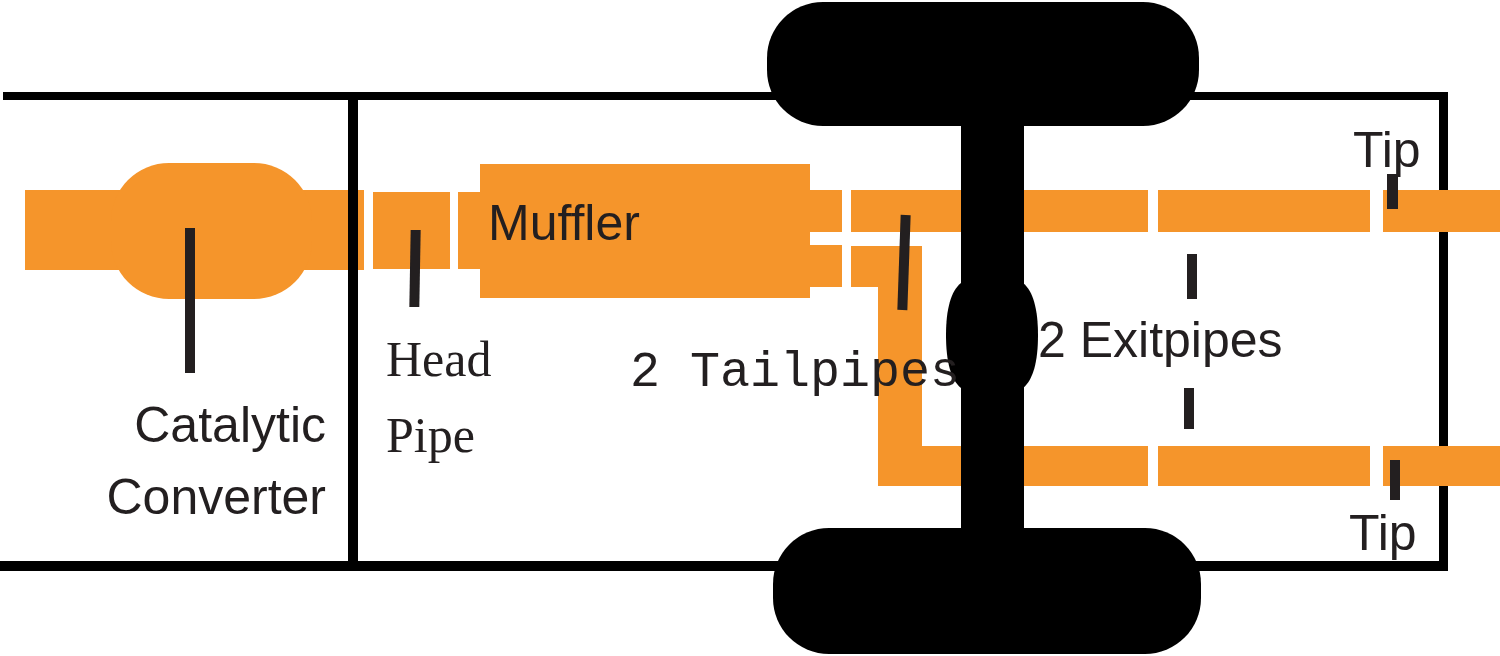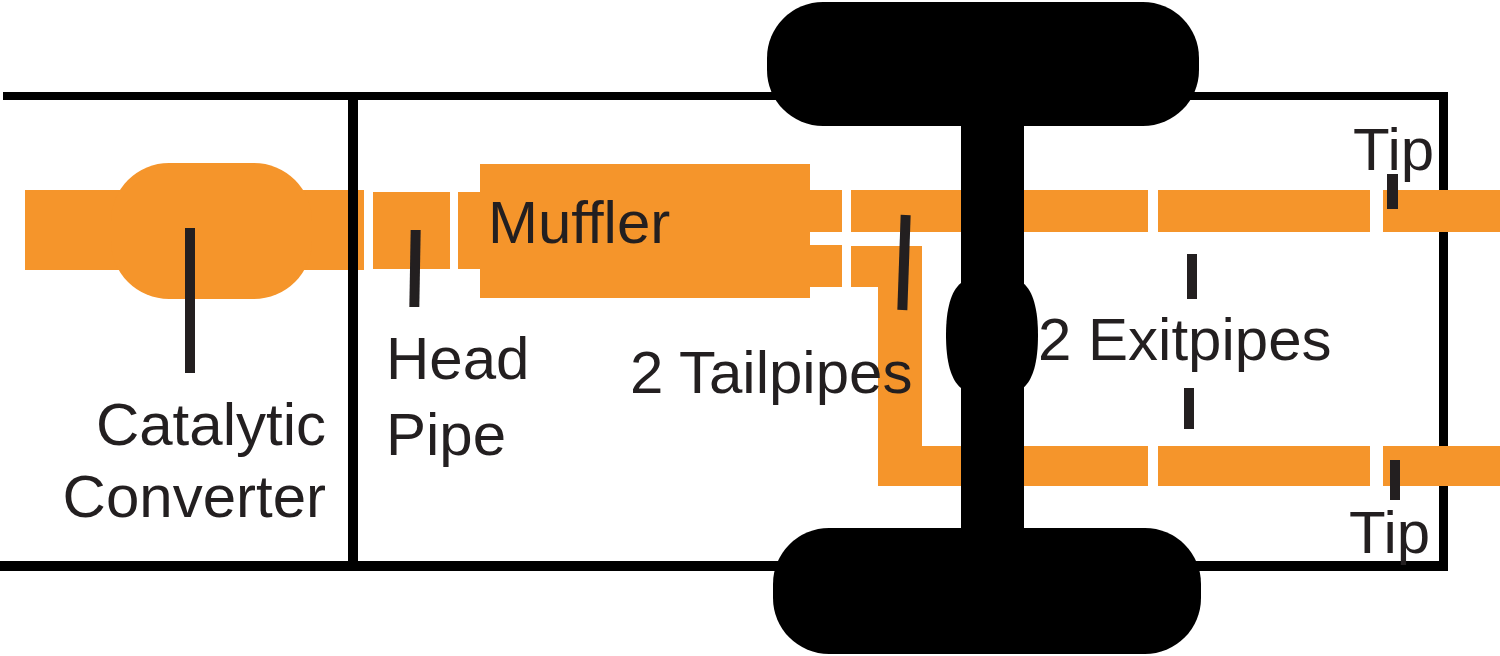--- a/index.html
+++ b/index.html
@@ -16,21 +16,21 @@
     font-family: "Liberation Sans", sans-serif;
   }
   .abs { position: absolute; }
   .frame-line { background: var(--frame-black, #000000); }
   .pipe { background: var(--pipe-orange, #F5952B); z-index:2; }
   .chassis { background: var(--chassis-black, #000000); z-index:4; }
   .tick { background: var(--text-black, #231F20); z-index:5; }
   .label {
     z-index: 6;
     color: var(--text-black, #231F20);
-    font-size: 60px;
+    font-size: 50px;
     line-height: 74px;
     white-space: nowrap;
   }
 </style>
 </head>
 <body>
 
 <div id="diagram">
 
   <div class="abs frame-line" style="left:3px; top:92px; width:1445px; height:8px;"></div>
@@ -68,23 +68,23 @@
   <div class="abs tick" style="left:899px; top:215px; width:10px; height:95px; transform:rotate(2deg);"></div>
   <div class="abs tick" style="left:1187px; top:254px; width:10px; height:45px;"></div>
   <div class="abs tick" style="left:1184px; top:388px; width:10px; height:41px;"></div>
   <div class="abs tick" style="left:1387px; top:174px; width:11px; height:35px;"></div>
   <div class="abs tick" style="left:1390px; top:460px; width:10px; height:40px;"></div>
 
   <div class="abs label" style="left:26px; top:389px; width:300px; text-align:right; line-height:72px;">
     <div>Catalytic</div>
     <div>Converter</div>
   </div>
-  <div class="abs label" style="left:386px; top:321px; line-height:76px;">
+  <div class="abs label" style="left:386px; top:321px; line-height:76px;font-family:Liberation Serif, serif;">
     <div>Head</div>
     <div>Pipe</div>
   </div>
   <div class="abs label" style="left:488px; top:186px; width:300px; text-align:left;">Muffler</div>
-  <div class="abs label" style="left:630px; top:336px;">2 Tailpipes</div>
+  <div class="abs label" style="left:630px; top:336px;font-family:Liberation Mono, monospace;">2 Tailpipes</div>
   <div class="abs label" style="left:1038px; top:303px;text-align:right;">2 Exitpipes</div>
   <div class="abs label" style="left:1353px; top:113px;">Tip</div>
   <div class="abs label" style="left:1349px; top:496px;">Tip</div>
 
 </div>
 
 </body></html>

